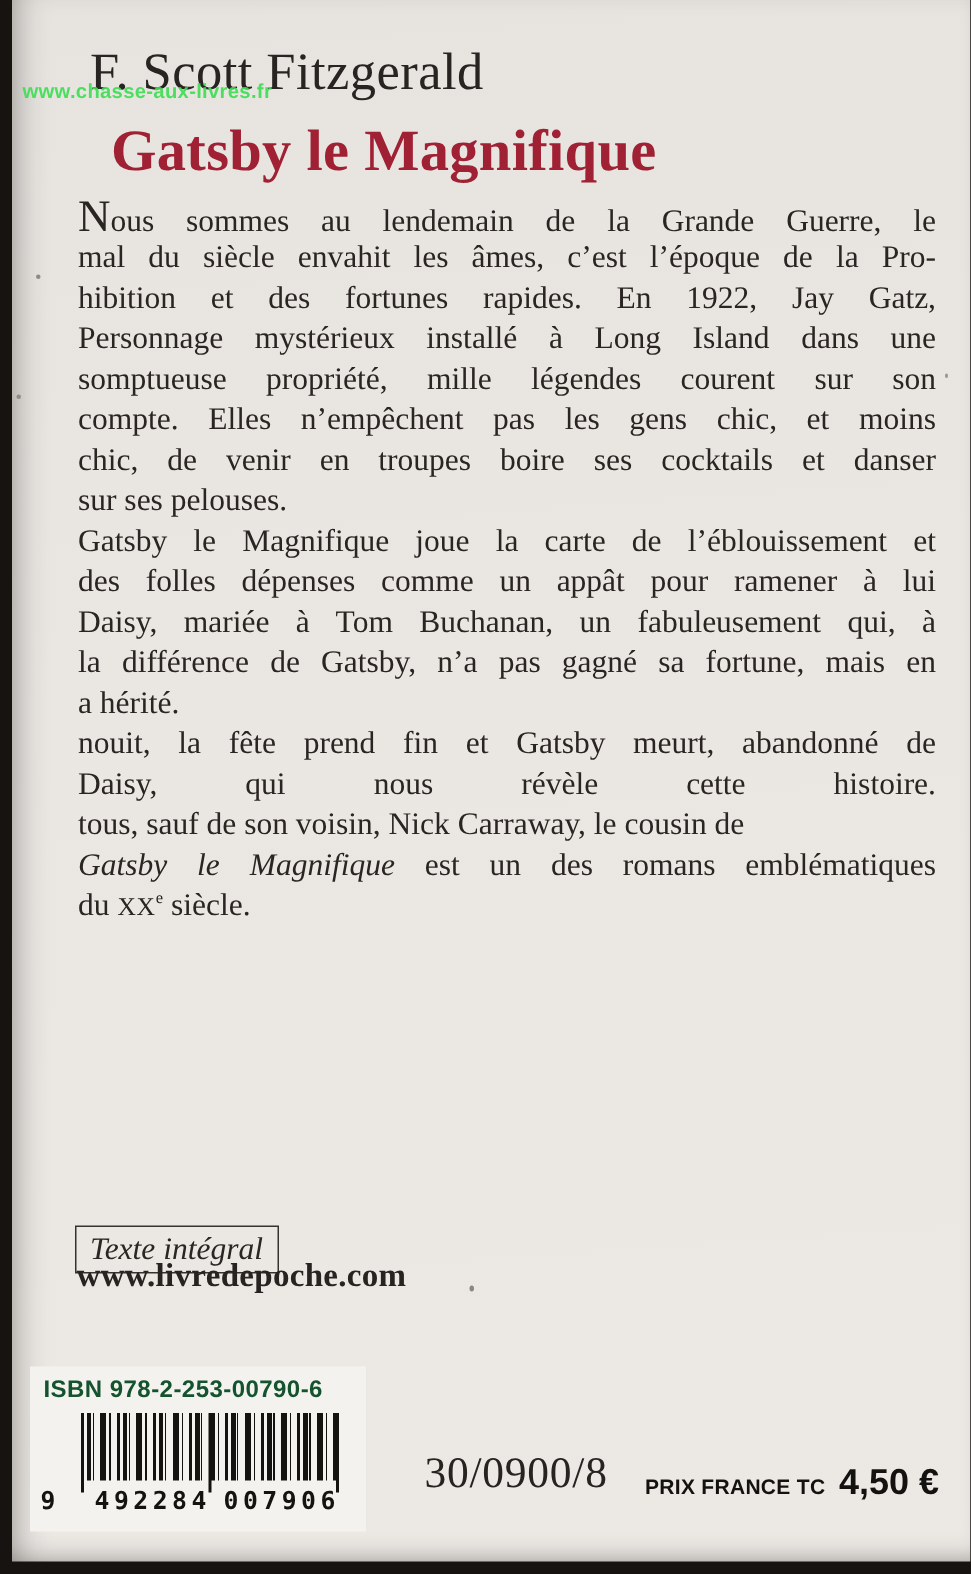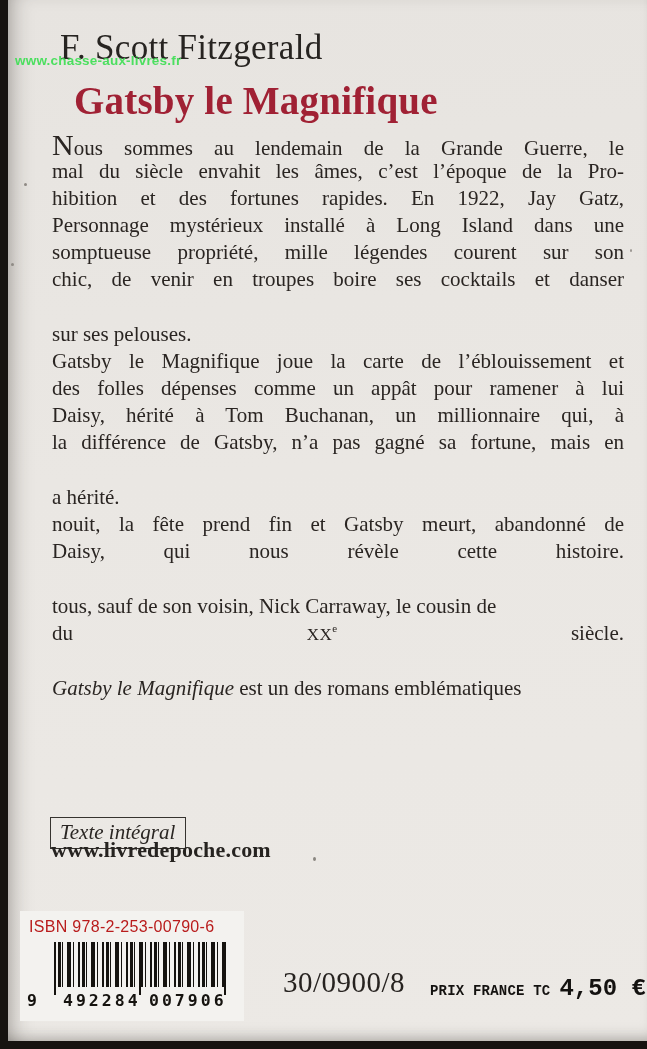--- a/index.html
+++ b/index.html
@@ -30,21 +30,21 @@
   }
   .synopsis{
     position:absolute;left:44px;top:131px;width:572px;
     font-size:21px;color:#2a2522;
   }
   .para .line{
     line-height:27px;
     text-align:justify;text-align-last:justify;text-justify:inter-word;
     white-space:normal;overflow:hidden;height:27px;
   }
-  .para .line:last-child{text-align-last:left;margin-top:28px;}
+  .para .line:last-child{text-align-last:left;}
   .lead-cap{font-size:30px;line-height:27px;}
   .ital{font-style:italic;}
   .sc{font-size:17px;letter-spacing:.5px;}
   .para sup{font-size:11px;line-height:0;}
   .ti-box{
     position:absolute;left:42px;top:817px;
     border:1.5px solid #36332f;padding:2px 10px 3px 9px;
     font-style:italic;font-size:21px;color:#2a2623;
   }
   .couverture{
@@ -55,21 +55,21 @@
     position:absolute;left:43px;top:837px;
     font-size:22px;font-weight:600;color:#262320;letter-spacing:.2px;
   }
   .barcode-label{
     position:absolute;left:12px;top:911px;width:224px;height:110px;
     background:#f3f2ef;
   }
   .isbn{
     position:absolute;left:9px;top:7px;
     font-family:"Liberation Sans",sans-serif;
-    font-size:16px;font-weight:400;color:#b91c1c;letter-spacing:.3px;white-space:nowrap;
+    font-size:16px;font-weight:700;color:#14532d;letter-spacing:.3px;white-space:nowrap;
   }
   .bars{
     position:absolute;left:34px;top:31px;width:172px;height:45px;
     background:repeating-linear-gradient(90deg,
       #15130f 0 2px,#f3f2ef 2px 4px,
       #15130f 4px 7px,#f3f2ef 7px 8px,
       #15130f 8px 9px,#f3f2ef 9px 13px,
       #15130f 13px 17px,#f3f2ef 17px 19px,
       #15130f 19px 20px,#f3f2ef 20px 24px);
   }
@@ -83,21 +83,21 @@
   .bd.lead{left:7px;}
   .bd.grp1{left:43px;letter-spacing:3px;}
   .bd.grp2{left:129px;letter-spacing:3px;}
   .edition{
     position:absolute;left:275px;top:966px;
     font-size:29px;color:#272320;letter-spacing:.5px;
   }
   .price{
     position:absolute;left:422px;top:975px;
     display:flex;align-items:baseline;gap:9px;
-    font-family:Liberation Mono, monospace;color:#141210;white-space:nowrap;
+    font-family:Liberation Sans, sans-serif;color:#141210;white-space:nowrap;
   }
   .plabel{font-size:14px;font-weight:700;letter-spacing:.2px;}
   .pvalue{font-size:24px;font-weight:700;}
   .speck{position:absolute;border-radius:50%;background:#4a443e;}
   .sp1{left:16px;top:183px;width:3px;height:3px;opacity:.55;}
   .sp2{left:3px;top:263px;width:3px;height:3px;opacity:.45;}
   .sp3{left:305px;top:857px;width:3px;height:4px;opacity:.6;}
   .sp4{left:622px;top:249px;width:2px;height:3px;opacity:.5;}
 </style>
 </head>
@@ -110,38 +110,39 @@
   <div class="author">F. Scott Fitzgerald</div>
   <div class="title">Gatsby le Magnifique</div>
 
   <div class="synopsis">
     <div class="para">
         <div class="line"><span class="lead-cap">N</span>ous sommes au lendemain de la Grande Guerre, le</div>
         <div class="line">mal du siècle envahit les âmes, c’est l’époque de la Pro-</div>
         <div class="line">hibition et des fortunes rapides. En 1922, Jay Gatz,</div>
         <div class="line">Personnage mystérieux installé à Long Island dans une</div>
         <div class="line">somptueuse propriété, mille légendes courent sur son</div>
+        <div class="line">compte. Elles n’empêchent pas les gens chic, et moins</div>
         <div class="line">chic, de venir en troupes boire ses cocktails et danser</div>
         <div class="line">sur ses pelouses.</div>
       </div>
     <div class="para">
         <div class="line">Gatsby le Magnifique joue la carte de l’éblouissement et</div>
         <div class="line">des folles dépenses comme un appât pour ramener à lui</div>
-        <div class="line">Daisy, hérité à Tom Buchanan, un millionnaire qui, à</div>
+        <div class="line">Daisy, mariée à Tom Buchanan, un fabuleusement qui, à</div>
         <div class="line">la différence de Gatsby, n’a pas gagné sa fortune, mais en</div>
         <div class="line">a hérité.</div>
       </div>
     <div class="para">
         <div class="line">nouit, la fête prend fin et Gatsby meurt, abandonné de</div>
         <div class="line">Daisy, qui nous révèle cette histoire.</div>
         <div class="line">tous, sauf de son voisin, Nick Carraway, le cousin de</div>
       </div>
     <div class="para">
+        <div class="line"><span class="ital">Gatsby le Magnifique</span> est un des romans emblématiques</div>
         <div class="line">du <span class="sc">XX</span><sup>e</sup> siècle.</div>
-        <div class="line"><span class="ital">Gatsby le Magnifique</span> est un des romans emblématiques</div>
       </div>
   </div>
 
   <div class="ti-box">
     <span>Texte intégral</span>
   </div>
 
   <div class="website">www.livredepoche.com</div>
 
   <div class="barcode-label">

